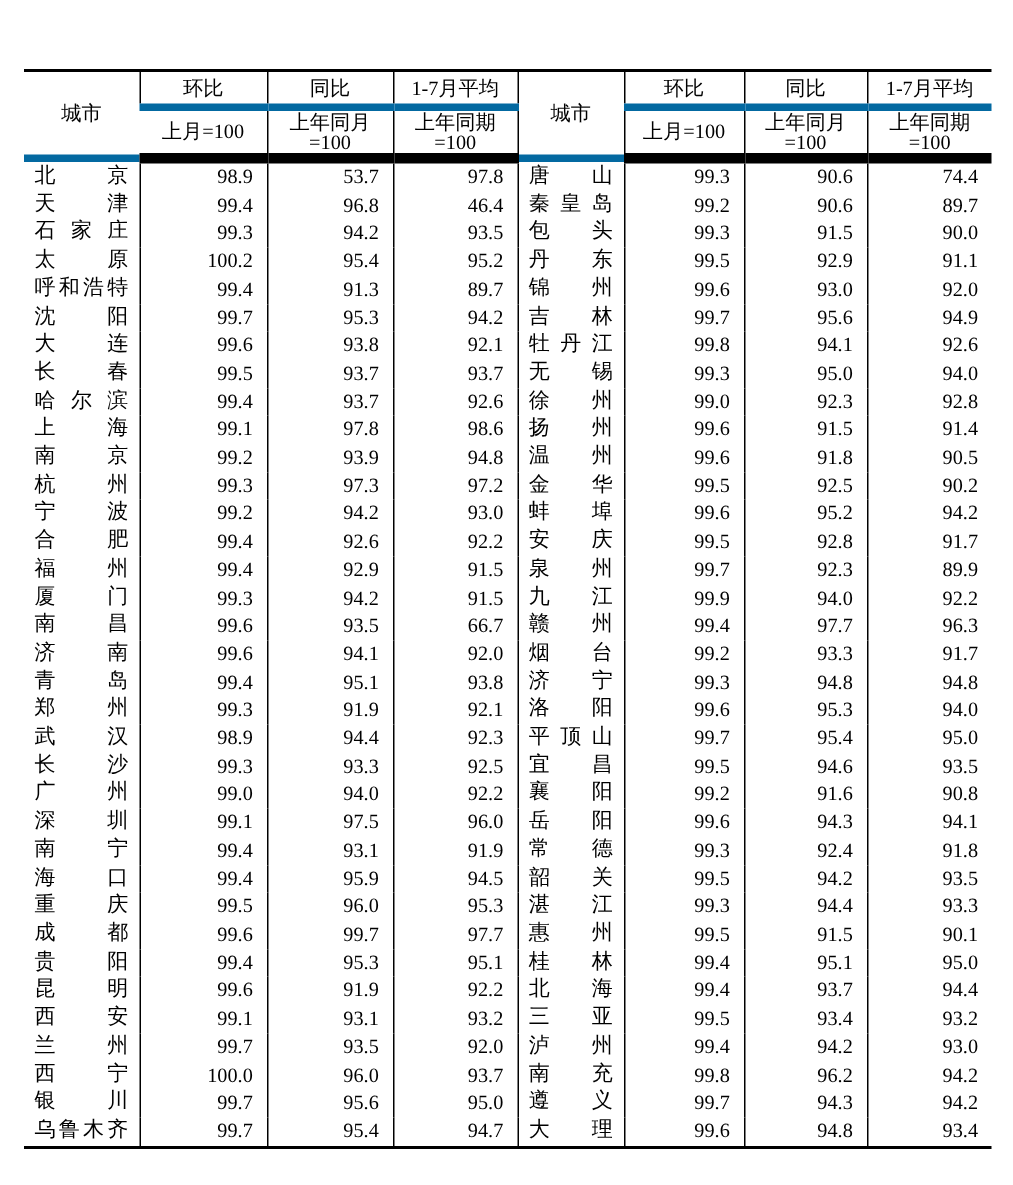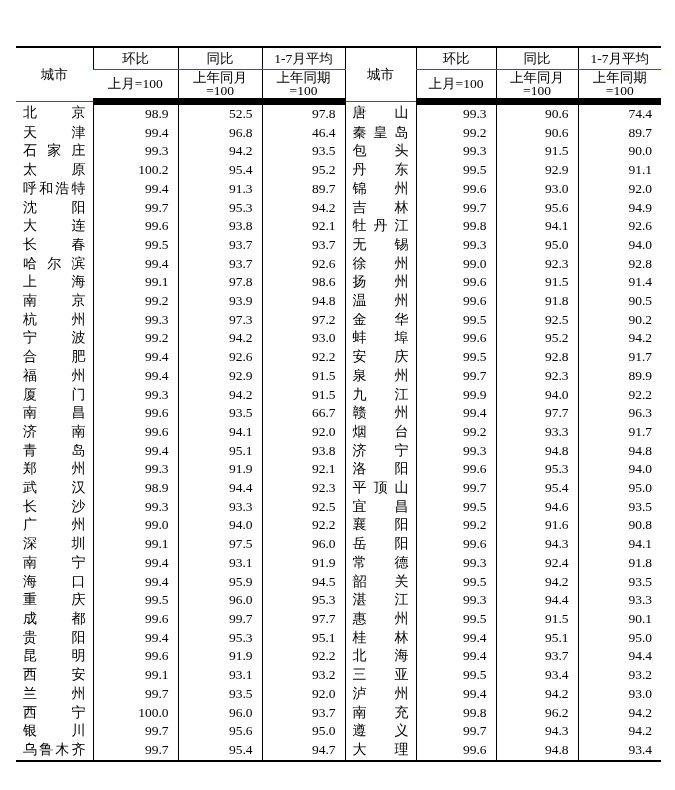--- a/index.html
+++ b/index.html
@@ -5,21 +5,21 @@
   html,body{margin:0;padding:0;background:#fff;}
   body{width:675px;height:790px;color:#000;font-family:"Liberation Serif","DejaVu Serif",serif;}
   .page{padding-top:8px;}
   .title{text-align:center;font-weight:bold;font-size:17px;line-height:22px;
          font-family:"Liberation Serif","DejaVu Serif",serif;}
   table{border-collapse:collapse;table-layout:fixed;width:645px;margin:38px 0 0 16px;
         border-top:2.5px solid #000;border-bottom:2.5px solid #000;}
   th,td{padding:0;font-weight:normal;border-left:1px solid #000;overflow:hidden;}
   th:first-child,td:first-child{border-left:none;}
   thead th{font-size:13.5px;text-align:center;vertical-align:middle;}
-  thead tr.hrow1 th{height:21px;border-bottom:1px solid #0369a1;}
+  thead tr.hrow1 th{height:21px;border-bottom:5px solid #0369a1;}
   thead tr.hrow2 th{height:28px;border-bottom:7px solid #000000;line-height:13.5px;}
   thead th.cityh{vertical-align:middle;margin-top:48px;}
   tbody td{height:18.7px;font-size:13.5px;line-height:18.7px;}
   td.num{text-align:right;padding-right:9px;}
   td.city .cj{display:flex;justify-content:space-between;padding:0 7px;font-size:14px;}
 </style>
 </head>
 <body>
 
 <div class="page">
@@ -69,21 +69,21 @@
     </thead>
     <tbody id="tbody">
         <tr>
           <td class="city">
             <div class="cj">
               <span>北</span>
               <span>京</span>
             </div>
           </td>
           <td class="num">98.9</td>
-          <td class="num">52.5</td>
+          <td class="num">53.7</td>
           <td class="num">97.8</td>
           <td class="city">
             <div class="cj">
               <span>唐</span>
               <span>山</span>
             </div>
           </td>
           <td class="num">99.3</td>
           <td class="num">90.6</td>
           <td class="num">74.4</td>

